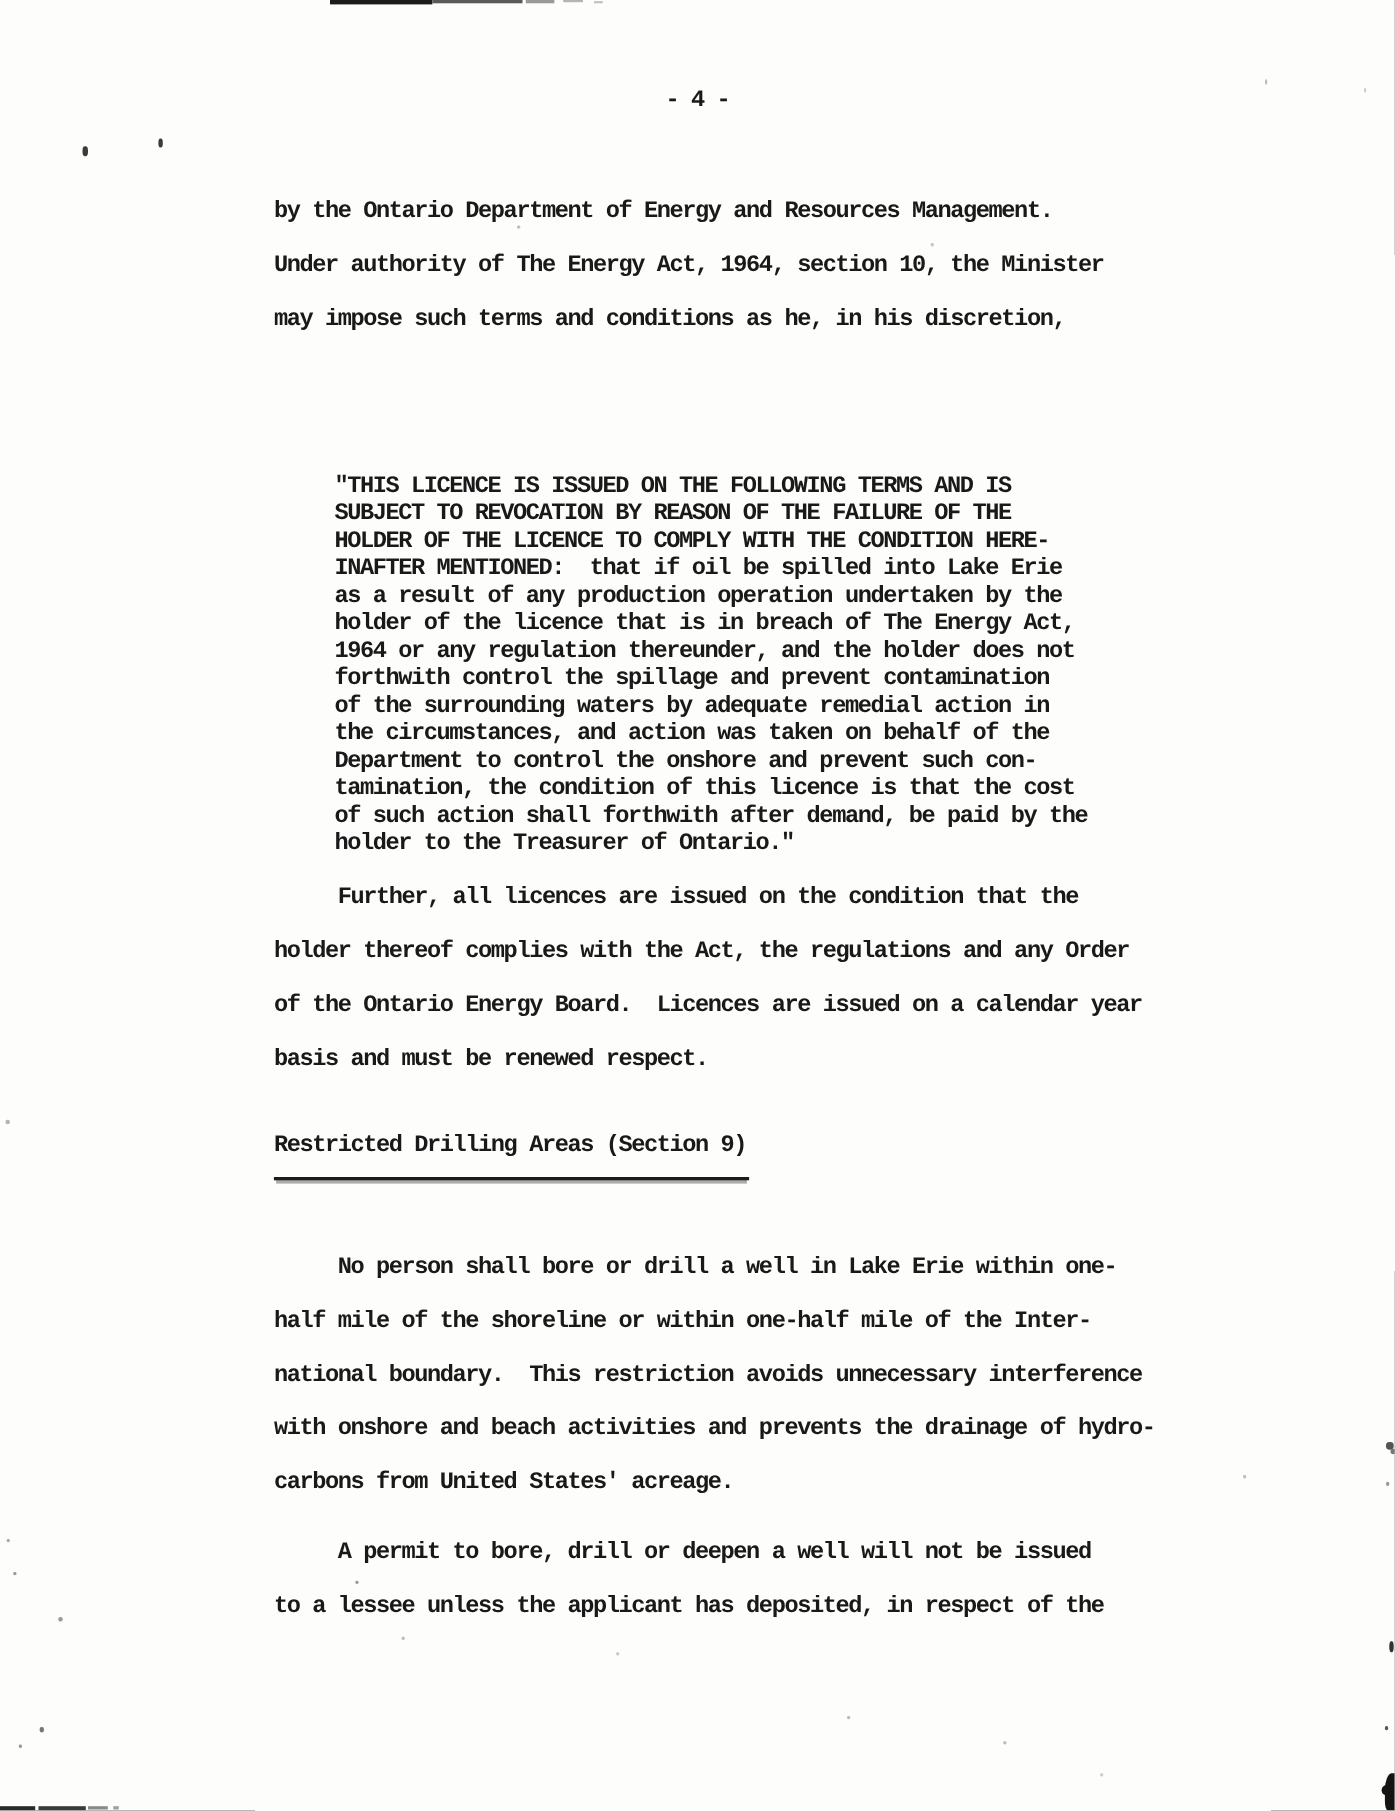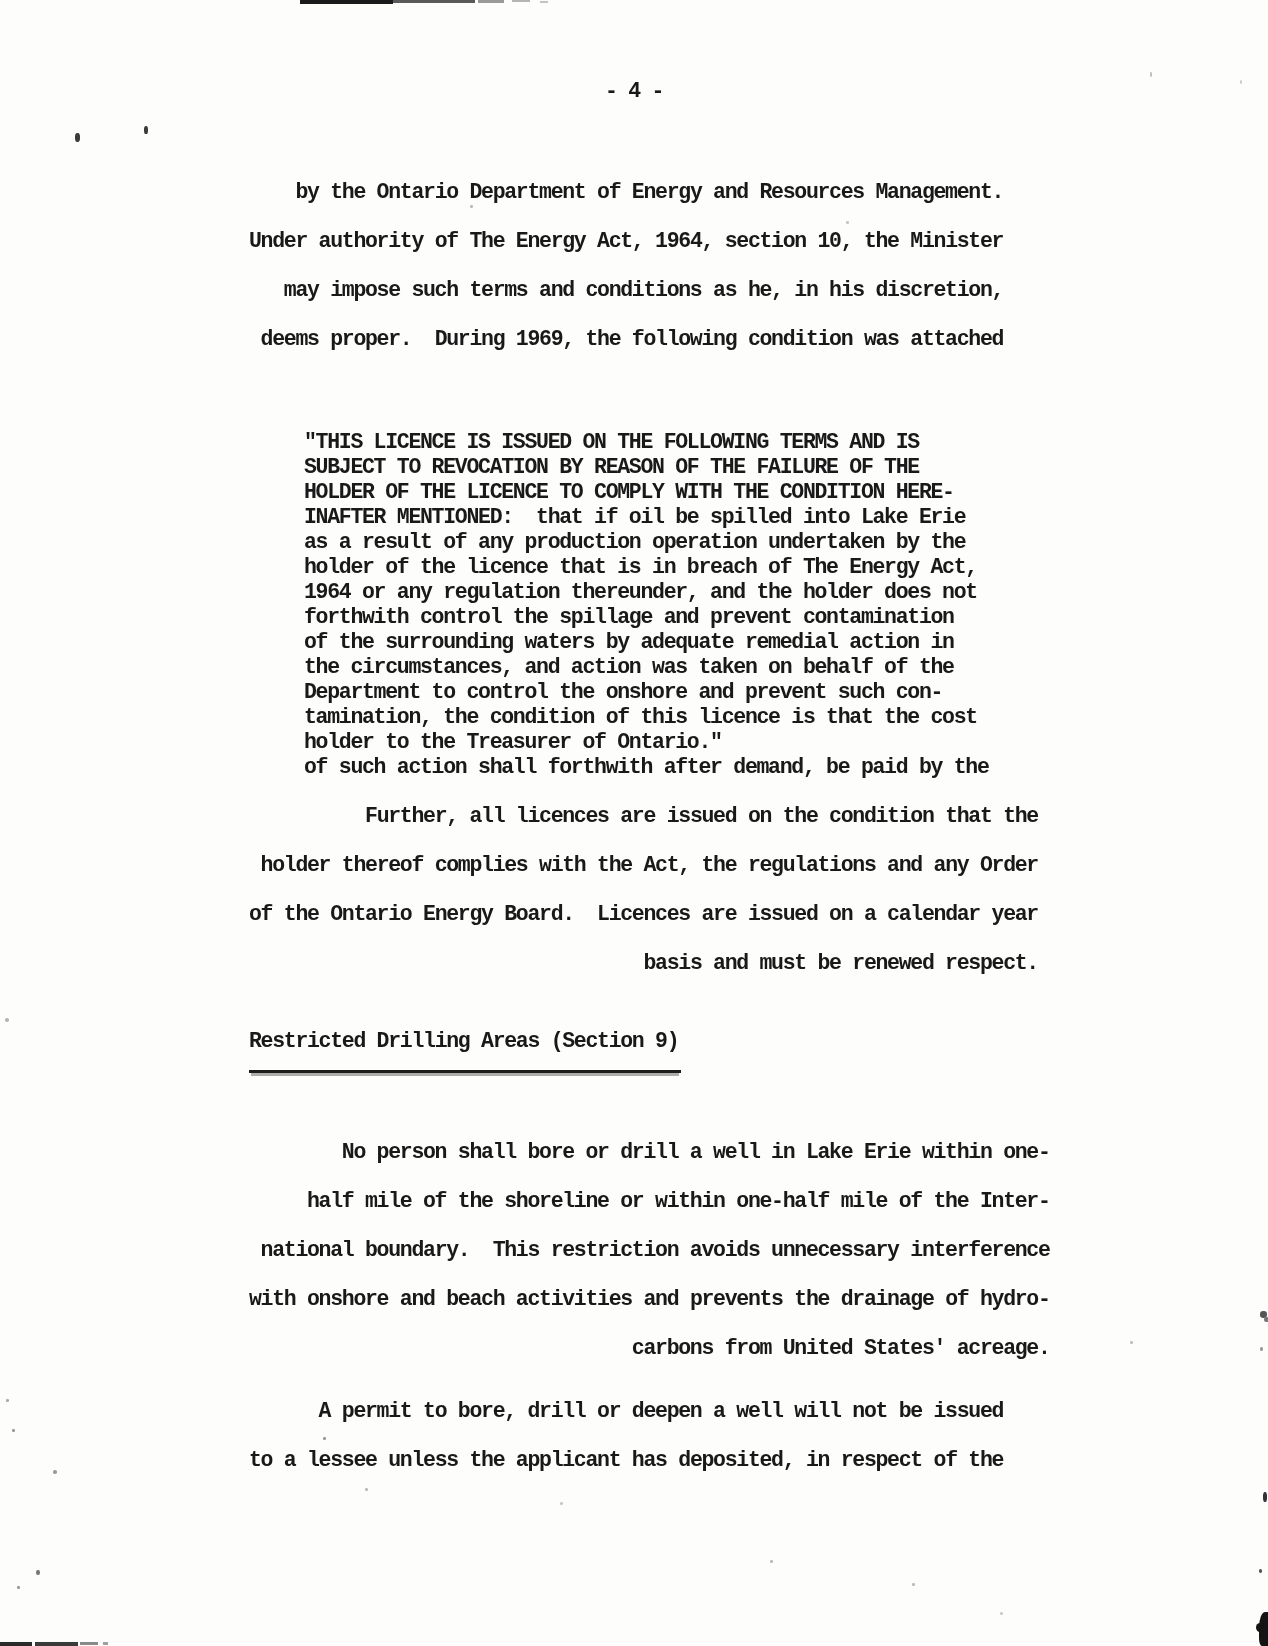--- a/index.html
+++ b/index.html
@@ -15,21 +15,21 @@
     letter-spacing: -1.3px;
     font-size: 21.5px;
   }
   .line { white-space: pre; }
   .pagenum {
     position: absolute;
     top: 79px; left: 0; right: 0;
     text-align: center;
     line-height: 24px;
   }
-  .para { position: absolute; line-height: 49px; text-align: right; }
+  .para { position: absolute; line-height: 49px; }
   .p1 { top: 168px; left: 249px; }
   .quote { position: absolute; top: 430px; left: 304px; line-height: 25px; }
   .p2 { top: 792px; left: 249px; }
   .h1 { top: 1017px; left: 249px; }
   .p3 { top: 1128px; left: 249px; }
   .h2 { top: 1338px; left: 249px; }
   .p4 { top: 1387px; left: 249px; }
   .heading-text {
     display: inline-block;
     border-bottom: 3px solid #1c1c1c;
@@ -66,38 +66,37 @@
 <body>
 
 <div class="page">
 
   <div class="pagenum line">- 4 -</div>
 
   <div class="para p1">
     <div class="line">by the Ontario Department of Energy and Resources Management.</div>
     <div class="line">Under authority of The Energy Act, 1964, section 10, the Minister</div>
     <div class="line">may impose such terms and conditions as he, in his discretion,</div>
-    <div class="line">deems proper.  During 1969, the following condition was attached</div>
   </div>
 
   <div class="quote">
     <div class="line">"THIS LICENCE IS ISSUED ON THE FOLLOWING TERMS AND IS</div>
     <div class="line">SUBJECT TO REVOCATION BY REASON OF THE FAILURE OF THE</div>
     <div class="line">HOLDER OF THE LICENCE TO COMPLY WITH THE CONDITION HERE-</div>
     <div class="line">INAFTER MENTIONED:  that if oil be spilled into Lake Erie</div>
     <div class="line">as a result of any production operation undertaken by the</div>
     <div class="line">holder of the licence that is in breach of The Energy Act,</div>
     <div class="line">1964 or any regulation thereunder, and the holder does not</div>
     <div class="line">forthwith control the spillage and prevent contamination</div>
     <div class="line">of the surrounding waters by adequate remedial action in</div>
     <div class="line">the circumstances, and action was taken on behalf of the</div>
     <div class="line">Department to control the onshore and prevent such con-</div>
     <div class="line">tamination, the condition of this licence is that the cost</div>
+    <div class="line">of such action shall forthwith after demand, be paid by the</div>
     <div class="line">holder to the Treasurer of Ontario."</div>
-    <div class="line">of such action shall forthwith after demand, be paid by the</div>
   </div>
 
   <div class="para p2">
     <div class="line">     Further, all licences are issued on the condition that the</div>
     <div class="line">holder thereof complies with the Act, the regulations and any Order</div>
     <div class="line">of the Ontario Energy Board.  Licences are issued on a calendar year</div>
     <div class="line">basis and must be renewed respect.</div>
   </div>
 
   <div class="para h1">

